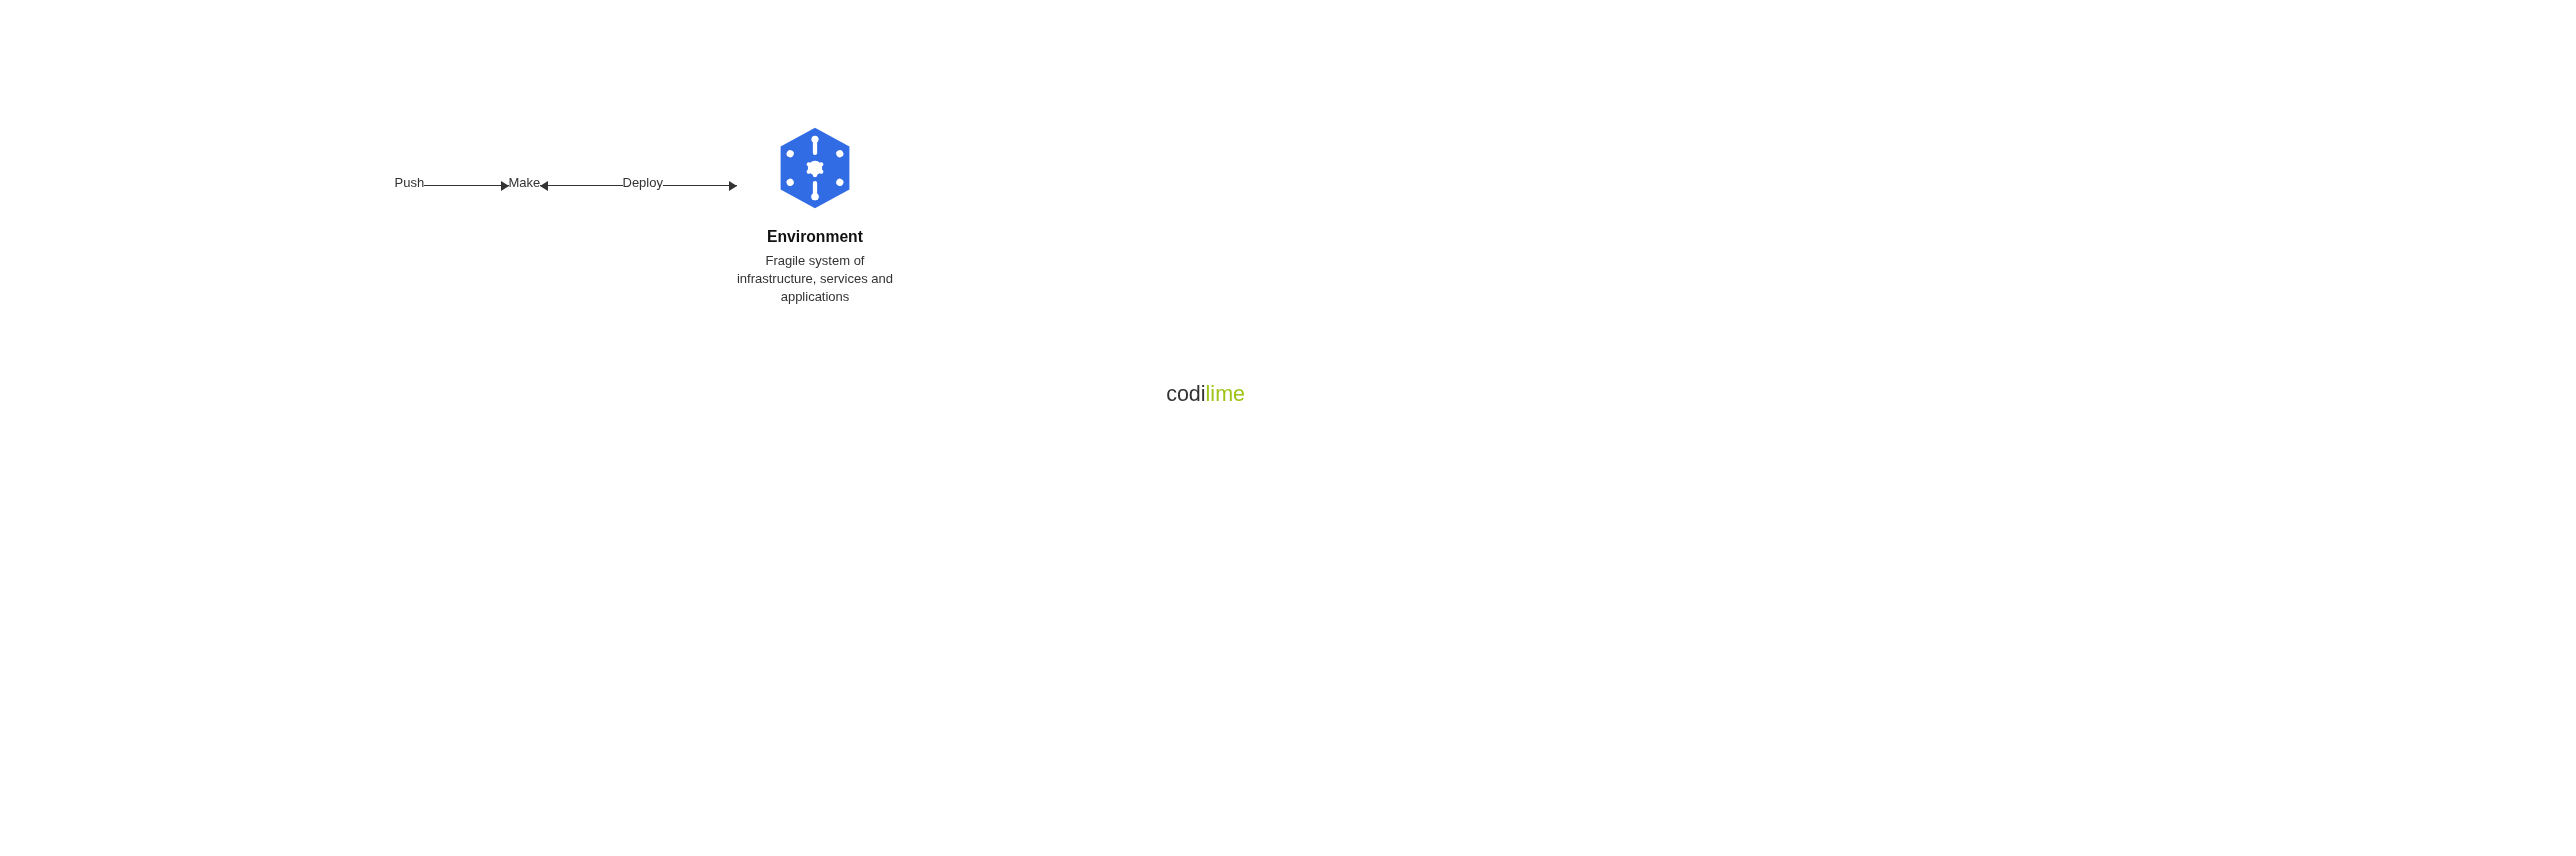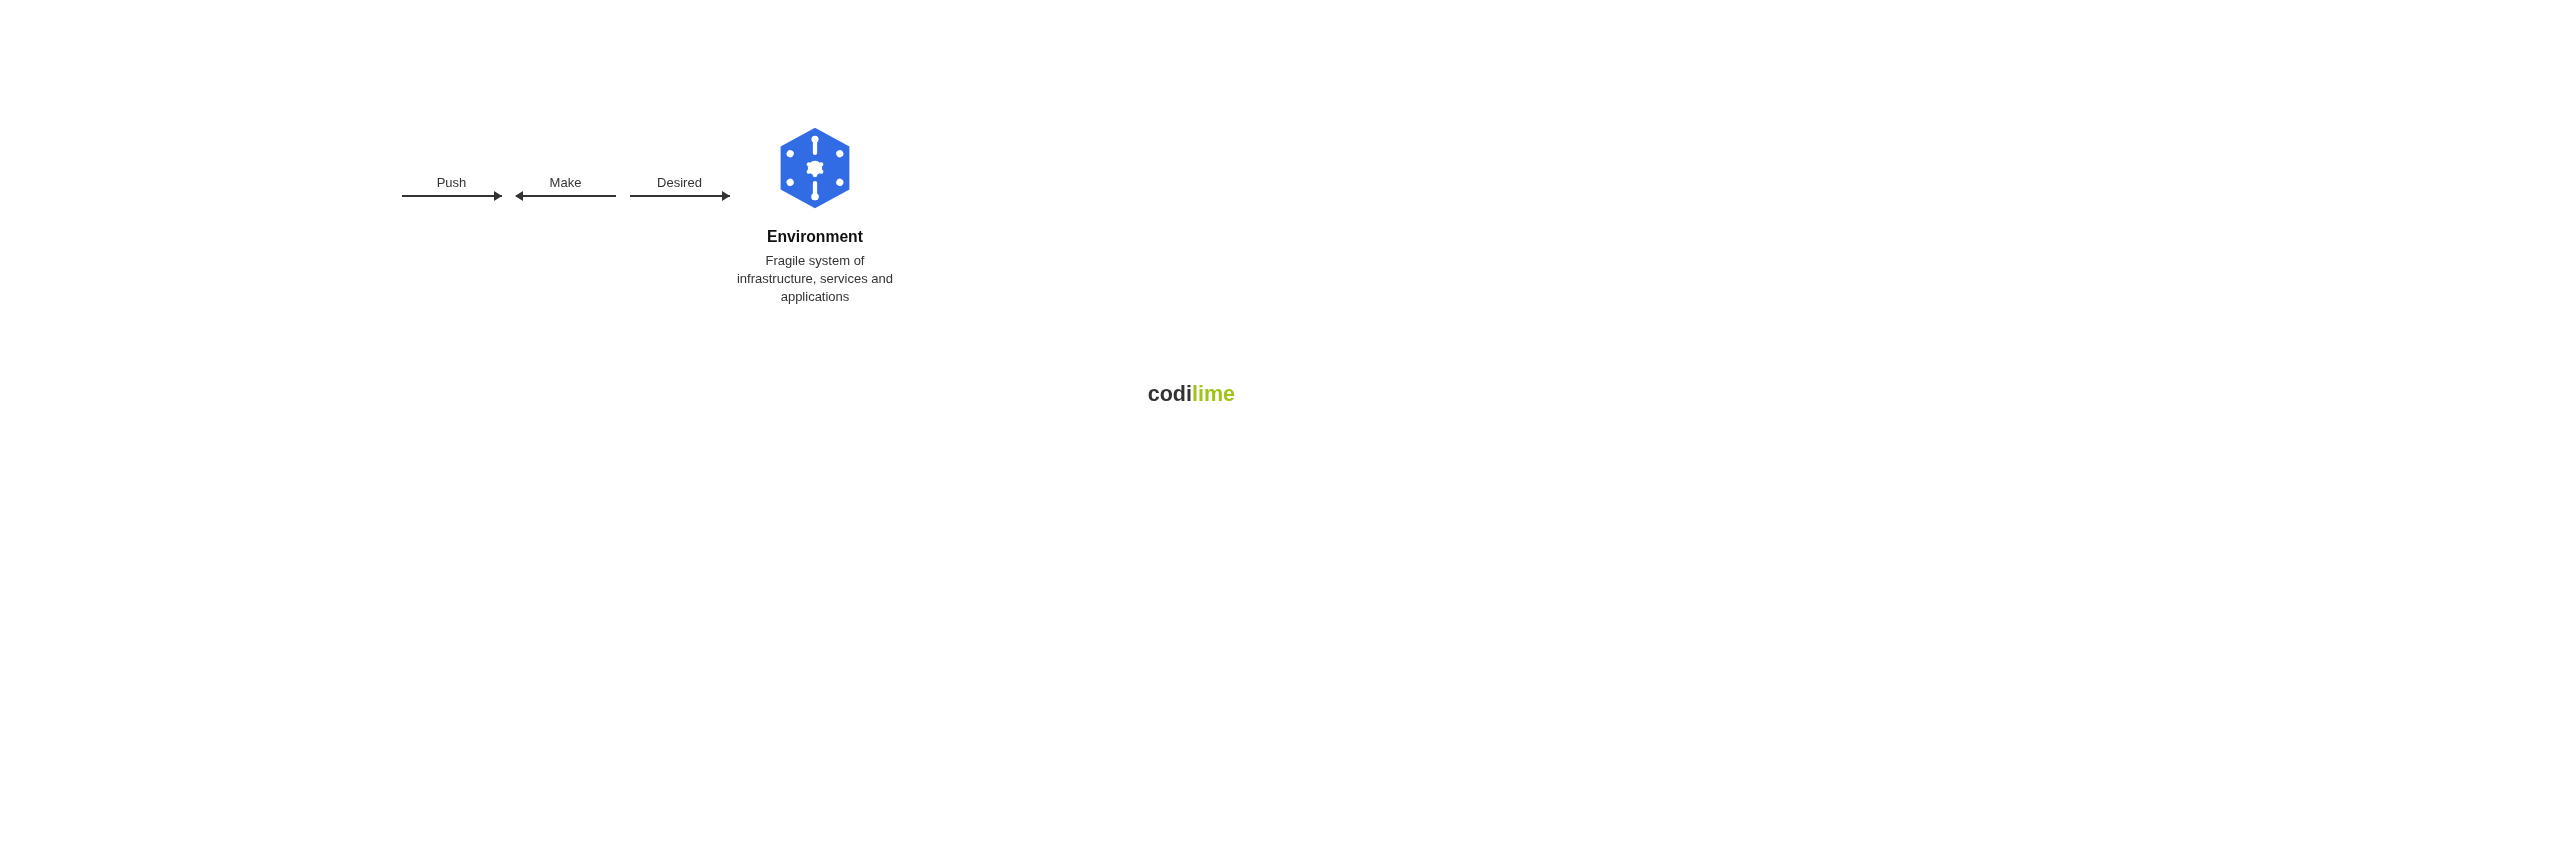--- a/index.html
+++ b/index.html
@@ -57,21 +57,21 @@
     .label-desc {
       font-size: 13px;
       font-weight: 400;
       text-align: center;
       color: #333333;
       line-height: 1.4;
     }
 
     .arrow-section {
       display: flex;
-      flex-direction: column;
+      flex-direction: row;
       align-items: center;
       justify-content: flex-end;
       padding-top: 7.2px;
       margin-bottom: 64px;
       flex-shrink: 0;
       width: 114px;
     }
 
     .arrow-label {
       font-size: 13px;
@@ -113,23 +113,23 @@
     
     .doc-icon {
       width: 79px;
       height: 86px;
     }
 
     
     .codilime-logo {
       position: absolute;
       bottom: 21.5px;
-      right: 53px;
+      right: 43px;
       font-size: 21.5px;
-      font-weight: 700;
+      font-weight: 400;
       color: #333333;
     }
 
     .codilime-logo .lime {
       color: #9dc417;
     }
   </style>
 </head>
 <body>
 
@@ -142,21 +142,21 @@
   </div>
 
 
   <div class="arrow-section">
     <div class="arrow-label">Make</div>
     <div class="arrow-line left"></div>
   </div>
 
 
   <div class="arrow-section">
-    <div class="arrow-label">Desired</div>
+    <div class="arrow-label">Deploy</div>
     <div class="arrow-line right"></div>
   </div>
 
   <div class="component">
     <div class="icon-area">
       <svg width="86" height="86" viewBox="0 0 120 120" xmlns="http://www.w3.org/2000/svg">
 
         <polygon points="60,4 108,30 108,90 60,116 12,90 12,30" fill="#326ce5"></polygon>
 
         <g fill="white">

